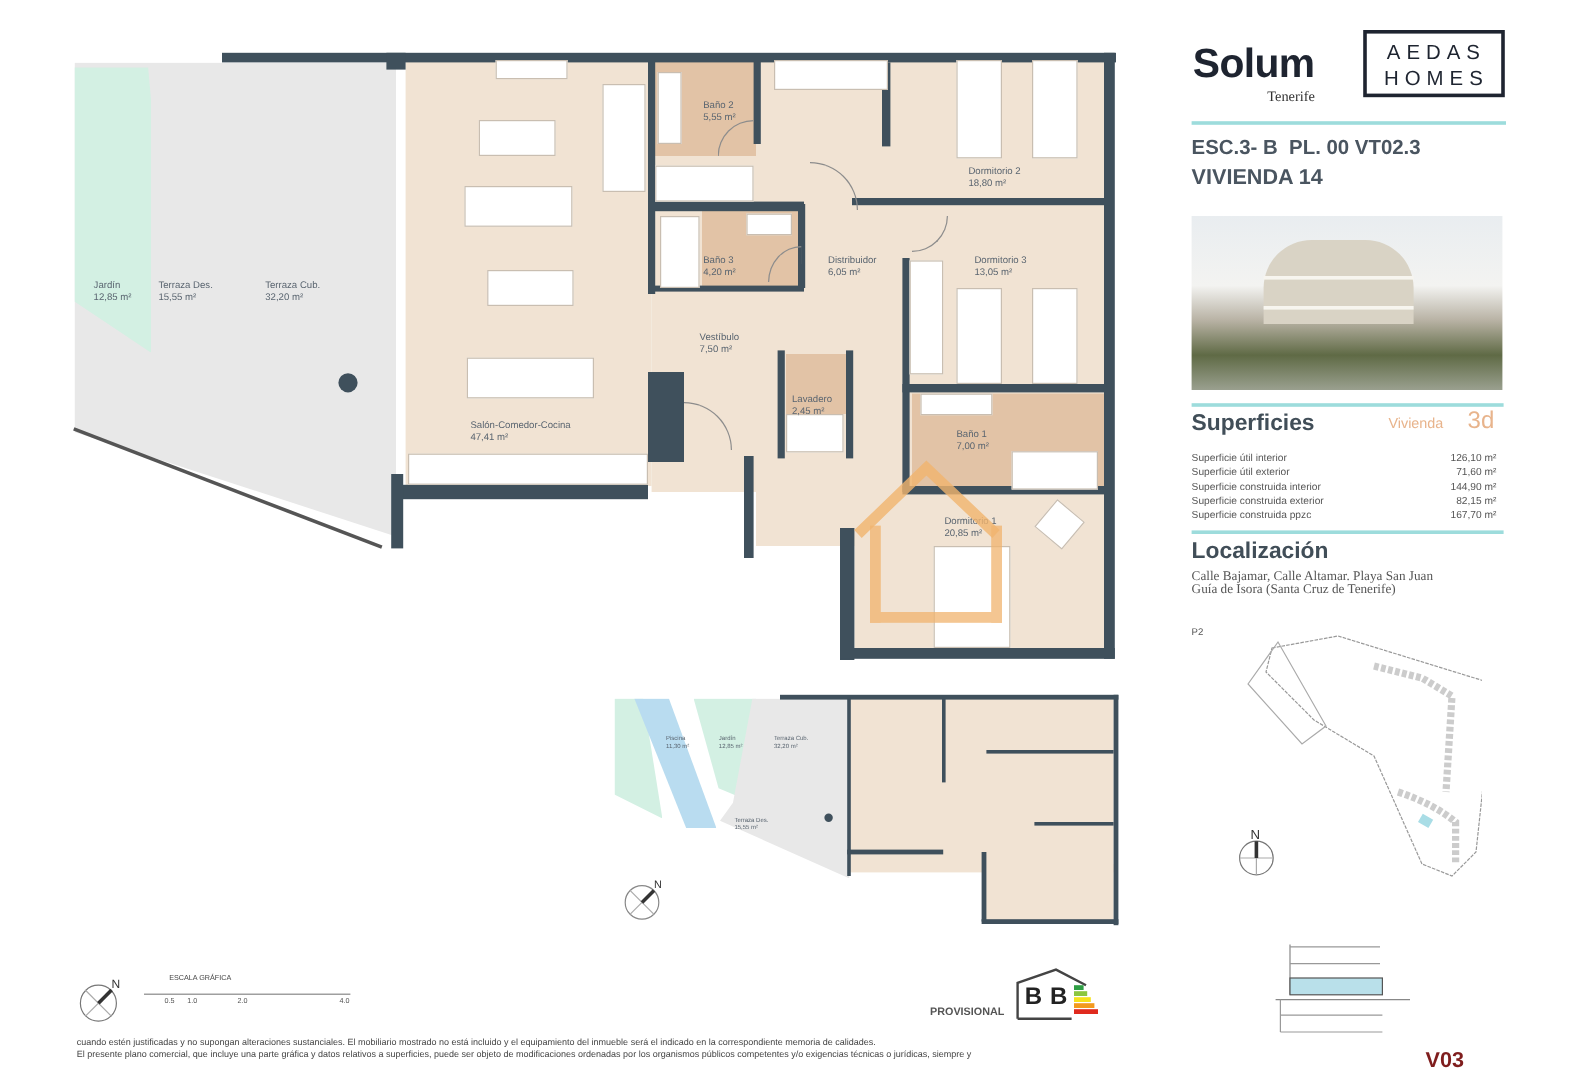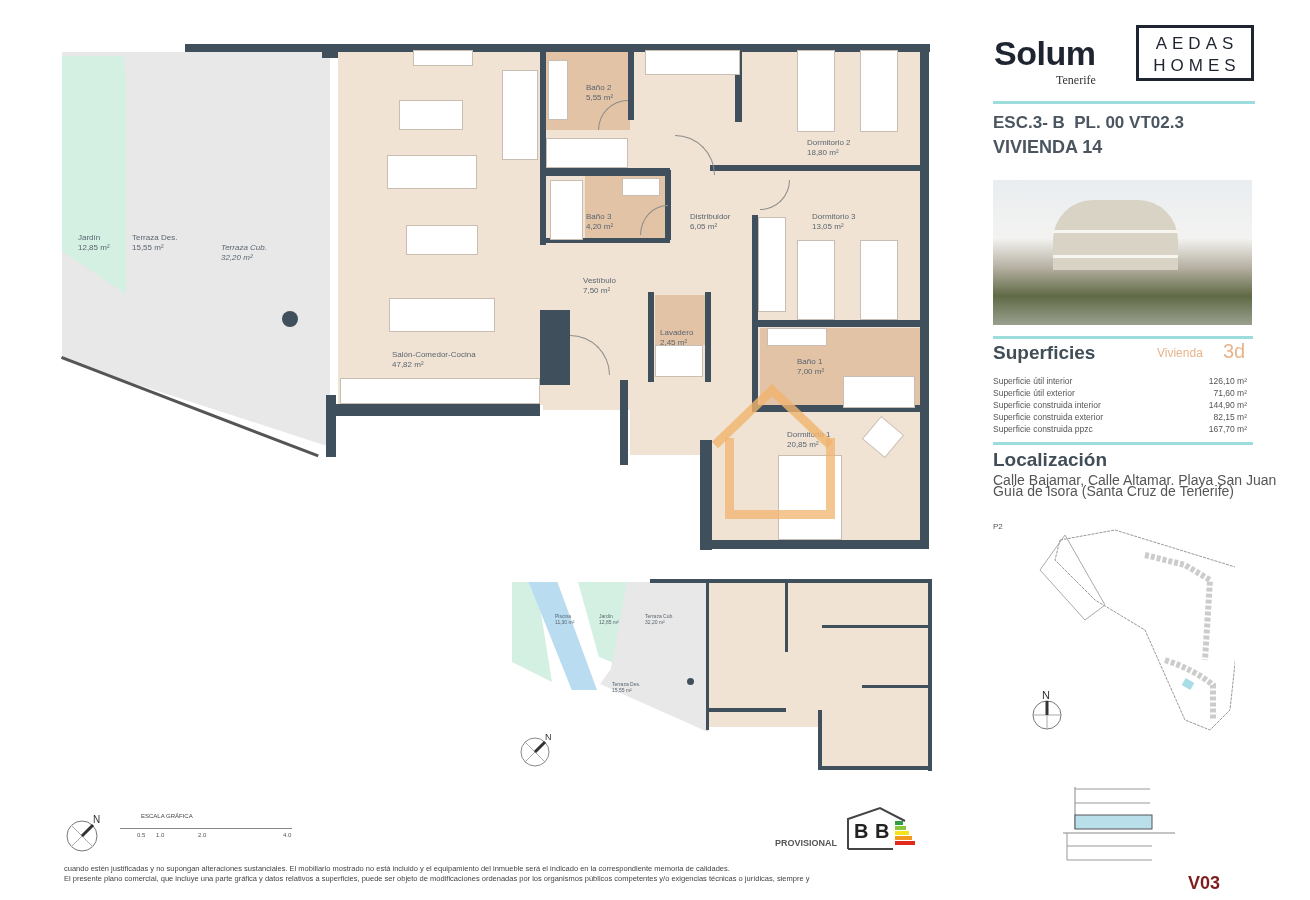--- a/index.html
+++ b/index.html
@@ -15,40 +15,40 @@
   .door { position: absolute; border: 1px solid #8c8c8c; border-left: none; border-bottom: none; border-radius: 0 100% 0 0; box-sizing: border-box; }
   
   .brand-solum { font-weight: bold; font-size: 34px; color: #1e2430; letter-spacing: -0.5px; }
   .brand-sub { font-family: "Liberation Serif", serif; font-size: 12px; color: #333; }
   .aedas { border: 3px solid #1e2430; width: 118px; height: 56px; box-sizing: border-box; text-align: center; font-size: 17px; letter-spacing: 5px; color: #1e2430; line-height: 22px; padding-top: 5px; padding-left: 4px; font-weight: 500; }
   .teal-line { position: absolute; height: 3px; background: #9ddcdc; }
   .code { font-size: 17px; font-weight: bold; color: #4a5560; }
   .viv { font-size: 18px; font-weight: bold; color: #4a5560; }
   .sec-title { font-size: 19px; font-weight: bold; color: #414e58; }
   .sup-row { position: absolute; left: 993px; width: 254px; font-size: 8.5px; color: #555; display: flex; justify-content: space-between; }
-  .loc-text { font-size: 14px; color: #555; line-height: 11px; }
+  .loc-text { font-size: 11px; color: #555; line-height: 11px; font-family: Liberation Serif, serif; }
   .legal { font-size: 7.5px; color: #444; line-height: 10px; }
   .v03 { font-size: 18px; font-weight: bold; color: #7f1d1d; }
   .photo { background: linear-gradient(180deg, #e9edf0 0%, #f3f3f1 40%, #b8b2a4 60%, #5f6a45 80%, #9aa08f 100%); }
   .watermark { position: absolute; border: 9px solid #f1b46e; opacity: 0.75; }
 </style>
 </head>
 <body>
 
 <div>
 
   <div class="terr" style="left:62px;top:52px;width:268px;height:395px;clip-path:polygon(0 0,100% 0,100% 100%,0 78%);"></div>
   <div class="grass" style="left:62px;top:56px;width:64px;height:238px;clip-path:polygon(0 0,96% 0,100% 12%,100% 100%,0 82%);"></div>
   <div class="abs" style="left:62px;top:356px;width:275px;height:3px;background:#555;transform:rotate(21deg);transform-origin:left top;"></div>
   <div class="abs" style="left:282px;top:311px;width:16px;height:16px;border-radius:50%;background:#3f505c;"></div>
   <div class="lbl" style="left:78px;top:233px;"><span>Jardín</span>
 <span>12,85 m²</span></div>
   <div class="lbl" style="left:132px;top:233px;"><span>Terraza Des.</span>
 <span>15,55 m²</span></div>
-  <div class="lbl" style="left:221px;top:243px;font-style:italic;"><span>Terraza Cub.</span>
+  <div class="lbl" style="left:221px;top:233px;"><span>Terraza Cub.</span>
 <span>32,20 m²</span></div>
 
   <div class="room" style="left:338px;top:50px;width:205px;height:355px;"></div>
   <div class="room" style="left:543px;top:50px;width:380px;height:360px;"></div>
   <div class="room" style="left:630px;top:380px;width:90px;height:75px;"></div>
   <div class="room" style="left:712px;top:410px;width:210px;height:133px;"></div>
   <div class="wet" style="left:545px;top:50px;width:85px;height:80px;"></div>
   <div class="wet" style="left:585px;top:175px;width:85px;height:65px;"></div>
   <div class="wet" style="left:655px;top:295px;width:50px;height:50px;"></div>
   <div class="wet" style="left:760px;top:328px;width:160px;height:80px;"></div>
@@ -112,21 +112,21 @@
 <span>4,20 m²</span></div>
   <div class="lbl" style="left:690px;top:212px;"><span>Distribuidor</span>
 <span>6,05 m²</span></div>
   <div class="lbl" style="left:812px;top:212px;"><span>Dormitorio 3</span>
 <span>13,05 m²</span></div>
   <div class="lbl" style="left:583px;top:276px;"><span>Vestíbulo</span>
 <span>7,50 m²</span></div>
   <div class="lbl" style="left:660px;top:328px;"><span>Lavadero</span>
 <span>2,45 m²</span></div>
   <div class="lbl" style="left:392px;top:350px;"><span>Salón-Comedor-Cocina</span>
-<span>47,82 m²</span></div>
+<span>47,41 m²</span></div>
   <div class="lbl" style="left:797px;top:357px;"><span>Baño 1</span>
 <span>7,00 m²</span></div>
   <div class="lbl" style="left:787px;top:430px;"><span>Dormitorio 1</span>
 <span>20,85 m²</span></div>
 
   <div class="watermark" style="left:725px;top:438px;width:92px;height:72px;border-top:none;"></div>
   <div class="abs" style="left:718px;top:382px;width:110px;height:60px;border-top:9px solid #f1b46e;border-left:9px solid #f1b46e;transform:rotate(45deg) skew(0);opacity:0;"></div>
   <svg class="abs" style="left:710px;top:380px;" width="125" height="70">
       <polyline points="5,65 62,10 120,65" fill="none" stroke="#f1b46e" stroke-width="9" opacity="0.8"></polyline>
     </svg>

